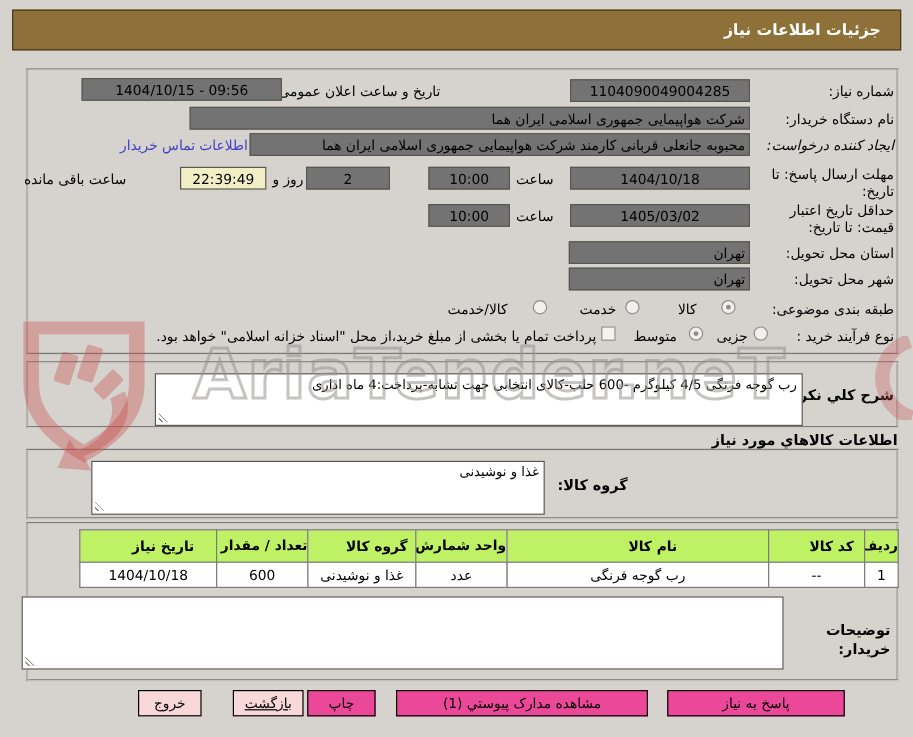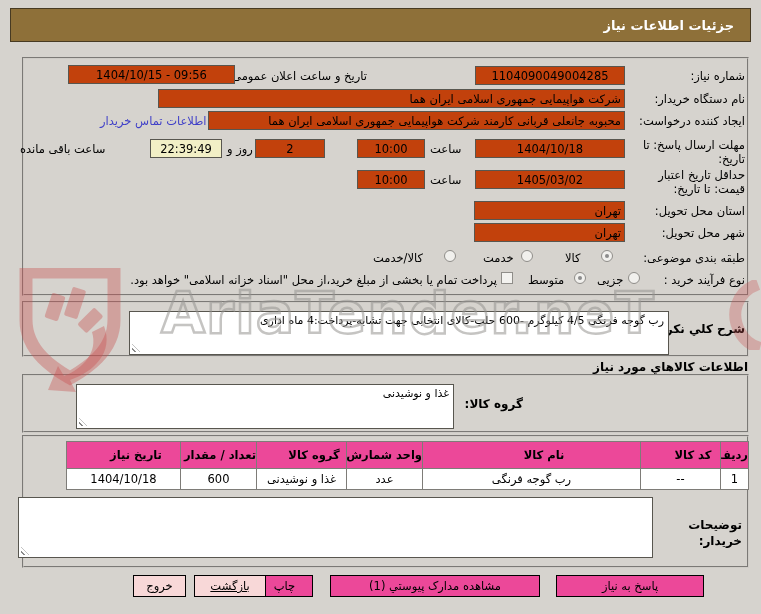--- a/index.html
+++ b/index.html
@@ -20,21 +20,21 @@
     padding-right:16px;
   }
   .frame {
     position:absolute; left:22px; width:727px;
     border:2px groove #cfccc7;
   }
   .lbl { position:absolute; white-space:nowrap; font-size:11.5px; line-height:14px; }
   .lbl2 { text-align:right; }
   .boldlbl { font-weight:bold; font-size:12px; }
   .field {
-    position:absolute; background:#c2410c; border:1px solid #58564f;
+    position:absolute; background:#737373; border:1px solid #58564f;
     font-size:11.5px; line-height:16px; height:19px;
     padding:1px 3px; white-space:nowrap; overflow:hidden;
   }
   .center { text-align:center; }
   .ltr { direction:ltr; unicode-bidi:isolate; }
   .yellow { background:#f2efc6; }
   .link { color:#3f3fc8; cursor:pointer; }
   .bigbox {
     position:absolute; background:#fff; border:1px solid #58564f;
     font-size:11px; line-height:14px; padding:2px 4px; text-align:right;
@@ -56,21 +56,21 @@
     position:absolute; width:12px; height:12px;
     border:1px solid #8f8d89; background:#f3f2ef;
   }
   table.goods {
     position:absolute; left:66px; top:441px; width:682px;
     border-collapse:collapse; direction:rtl; table-layout:fixed;
   }
   table.goods th, table.goods td {
     border:1px solid #7e7c78; font-size:11.5px; overflow:hidden; white-space:nowrap;
   }
-  table.goods th { background:#ec4899; font-weight:bold; height:27px;padding-left:25px; }
+  table.goods th { background:#bef264; font-weight:bold; height:27px;padding-left:25px; }
   table.goods td { background:#fff; height:21px; text-align:center; }
   .btn {
     position:absolute; top:575px; height:22px;
     border:1px solid #000; background:#ec4899;
     font-family:"DejaVu Sans", sans-serif; font-size:11.5px;
     display:flex; align-items:center; justify-content:center;
     cursor:pointer; white-space:nowrap;
   }
   .btn.pink { background:#f8d8d8; }
   
@@ -99,21 +99,21 @@
 <div class="frame" style="top:435px;height:133px;"></div>
 
 <div class="lbl" style="right:16px;top:69px;">شماره نیاز:</div>
 <div class="field center ltr" style="left:475px;top:66px;width:150px;">1104090049004285</div>
 <div class="lbl" style="right:394px;top:69px;">تاریخ و ساعت اعلان عمومی:</div>
 <div class="field center ltr" style="left:68px;top:65px;width:167px;">1404/10/15 - 09:56</div>
 
 <div class="lbl" style="right:16px;top:92px;">نام دستگاه خریدار:</div>
 <div class="field" style="left:158px;top:89px;width:467px;">شرکت هواپیمایی جمهوری اسلامی ایران هما</div>
 
-<div class="lbl" style="right:16px;top:114px;">ایجاد کننده درخواست:</div>
+<div class="lbl" style="right:16px;top:114px;font-style:italic;">ایجاد کننده درخواست:</div>
 <div class="field" style="left:208px;top:111px;width:417px;">محبوبه جانعلی قربانی کارمند شرکت هواپیمایی جمهوری اسلامی ایران هما</div>
 <div class="lbl link" style="left:100px;top:114px;">اطلاعات تماس خریدار</div>
 
 <div class="lbl lbl2" style="right:16px;top:138px;">
   <span>مهلت ارسال پاسخ: تا</span><br>
   <span>تاریخ:</span>
 </div>
 <div class="field center ltr" style="left:475px;top:139px;width:150px;">1404/10/18</div>
 <div class="lbl" style="left:430px;top:142px;">ساعت</div>
 <div class="field center ltr" style="left:357px;top:139px;width:68px;">10:00</div>
@@ -201,22 +201,22 @@
   <span>توضیحات</span><br>
   <span>خریدار:</span>
 </div>
 <div class="bigbox" style="left:18px;top:497px;width:635px;height:61px;white-space:normal;">
   <span class="handle"></span>
 </div>
 
 <div class="btn" style="left:556px;width:148px;">پاسخ به نیاز</div>
 <div class="btn" style="left:330px;width:210px;">مشاهده مدارک پیوستي (1)</div>
 <div class="btn" style="left:256px;width:57px;">چاپ</div>
-<div class="btn pink" style="left:194px;width:72px;text-decoration:underline;">بازگشت</div>
-<div class="btn pink" style="left:133px;width:53px;">خروج</div>
+<div class="btn pink" style="left:194px;width:59px;text-decoration:underline;">بازگشت</div>
+<div class="btn pink" style="left:115px;width:53px;">خروج</div>
 
 <div class="wm-text">AriaTender.neT</div>
 <svg class="wm-logo" style="left:18px;top:268px;" width="110" height="135" viewBox="0 0 110 135">
   <path d="M8 4 L96 4 L96 52 C96 86 62 104 52 110 C42 104 8 86 8 52 Z" fill="none" stroke="rgba(200,80,80,0.38)" stroke-width="13"></path>
   <g fill="rgba(200,80,80,0.38)">
     <rect x="30" y="26" width="14" height="26" rx="2" transform="rotate(18 37 39)"></rect>
     <rect x="50" y="20" width="14" height="30" rx="2" transform="rotate(18 57 35)"></rect>
     <rect x="66" y="40" width="13" height="24" rx="2" transform="rotate(45 72 52)"></rect>
     <path d="M86 58 C96 84 76 104 52 112 L58 124 L30 122 L40 98 L46 108 C66 100 80 84 74 64 Z"></path>
   </g>

